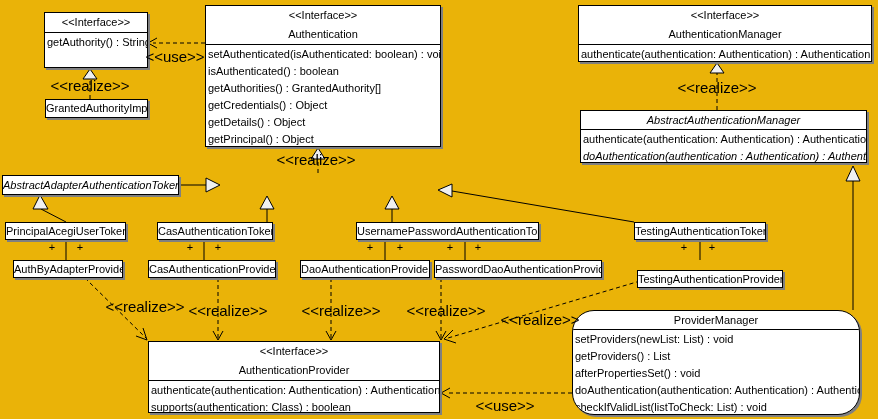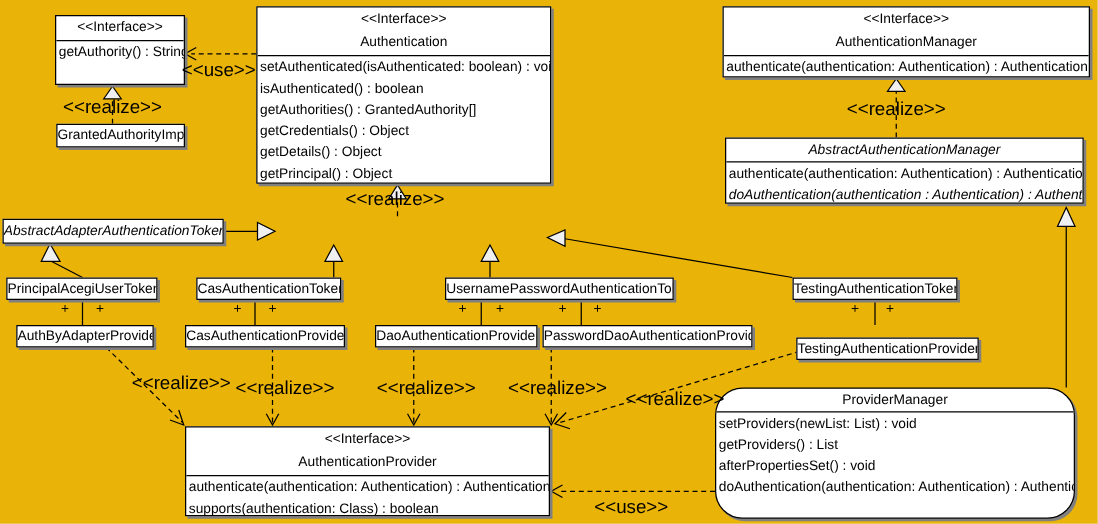--- a/index.html
+++ b/index.html
@@ -227,20 +227,21 @@
 
   <div class="uml-box" style="left:572px; top:310px; width:288px; height:105px;border-radius:22px;">
     <div class="hdr">
       <div class="line1">ProviderManager</div>
     </div>
     <div class="methods">
       <div class="m">setProviders(newList: List) : void</div>
       <div class="m">getProviders() : List</div>
       <div class="m">afterPropertiesSet() : void</div>
       <div class="m">doAuthentication(authentication: Authentication) : Authentication</div>
+      <div class="m">checkIfValidList(listToCheck: List) : void</div>
     </div>
   </div>
 
   <span class="edge-label" style="left:90px; top:80px;">&lt;&lt;realize&gt;&gt;</span>
   <span class="edge-label" style="left:175px; top:51px;">&lt;&lt;use&gt;&gt;</span>
   <span class="edge-label" style="left:316px; top:154px;">&lt;&lt;realize&gt;&gt;</span>
   <span class="edge-label" style="left:717px; top:82px;">&lt;&lt;realize&gt;&gt;</span>
   <span class="edge-label" style="left:145px; top:301px;">&lt;&lt;realize&gt;&gt;</span>
   <span class="edge-label" style="left:228px; top:305px;">&lt;&lt;realize&gt;&gt;</span>
   <span class="edge-label" style="left:341px; top:305px;">&lt;&lt;realize&gt;&gt;</span>

